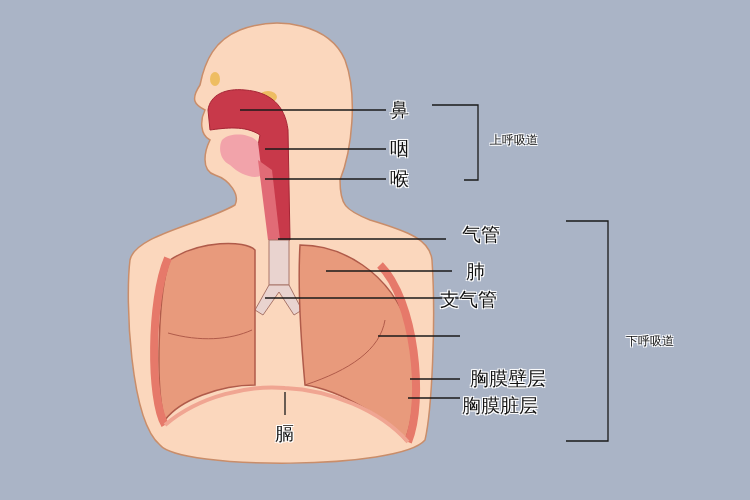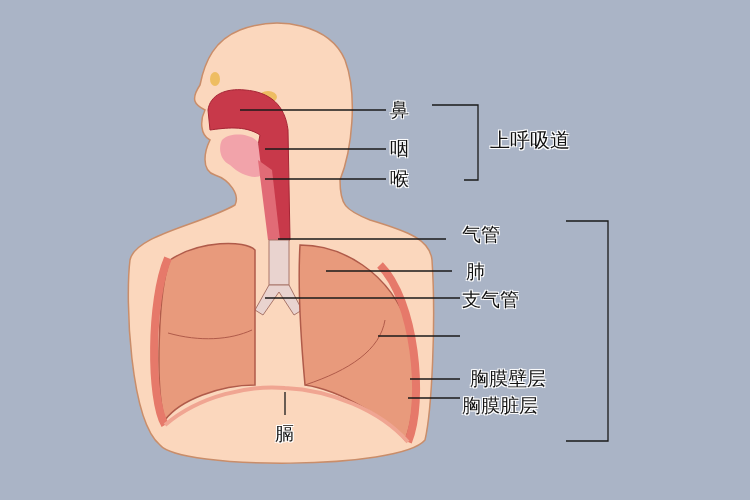--- a/index.html
+++ b/index.html
@@ -1,21 +1,21 @@
 <!DOCTYPE html>
 <html><head>
 <meta charset="utf-8">
 <style>
   html, body { margin:0; padding:0; }
   body { width:750px; height:500px; background:#aab4c6; position:relative; overflow:hidden;
          font-family:"DejaVu Sans", sans-serif; }
   #stage { position:absolute; left:0; top:0; width:750px; height:500px; }
   .lbl { position:absolute; font-size:19px; color:#111; line-height:20px; white-space:nowrap;
          text-shadow: -1px -1px 0 #fff, 1px -1px 0 #fff, -1px 1px 0 #fff, 1px 1px 0 #fff, 0 0 2px #fff; }
-  .grp { font-size:20px;font-family:Liberation Serif, serif; }
+  .grp { font-size:12px;font-family:Liberation Serif, serif; }
 </style>
 </head>
 <body>
 
 <div id="stage">
   <svg width="750" height="500" viewBox="0 0 750 500" style="position:absolute;left:0;top:0">
 
     <path d="M 215 175 C 200 170 205 150 210 140 C 200 135 200 120 205 110 C 195 105 190 100 200 85 C 205 60 215 40 240 30 C 280 15 330 25 345 60 C 358 95 352 150 340 180 C 340 205 345 210 370 220 C 410 232 430 240 432 260 C 436 320 432 410 425 440 C 400 470 180 470 160 445 C 130 420 125 300 130 260 C 135 235 200 225 235 205 C 240 195 230 180 215 175 Z" fill="#fbd7bd" stroke="#c98d6a" stroke-width="1.5"></path>
 
     <ellipse cx="215" cy="79" rx="5" ry="7" fill="#eebd62"></ellipse>
@@ -56,18 +56,19 @@
     </g>
   </svg>
 
   <span class="lbl" style="left:390px;top:99px">鼻</span>
   <span class="lbl" style="left:390px;top:138px">咽</span>
   <span class="lbl" style="left:390px;top:168px">喉</span>
   <span class="lbl grp" style="left:490px;top:130px">上呼吸道</span>
 
   <span class="lbl" style="left:462px;top:224px">气管</span>
   <span class="lbl" style="left:466px;top:261px">肺</span>
-  <span class="lbl" style="left:462px;top:289px">支气管</span>
+  <span class="lbl" style="left:440px;top:289px">支气管</span>
   <span class="lbl" style="left:470px;top:368px">胸膜壁层</span>
   <span class="lbl" style="left:462px;top:395px">胸膜脏层</span>
+  <span class="lbl grp" style="left:626px;top:331px">下呼吸道</span>
 
   <span class="lbl" style="left:275px;top:423px">膈</span>
 </div>
 
 </body></html>

